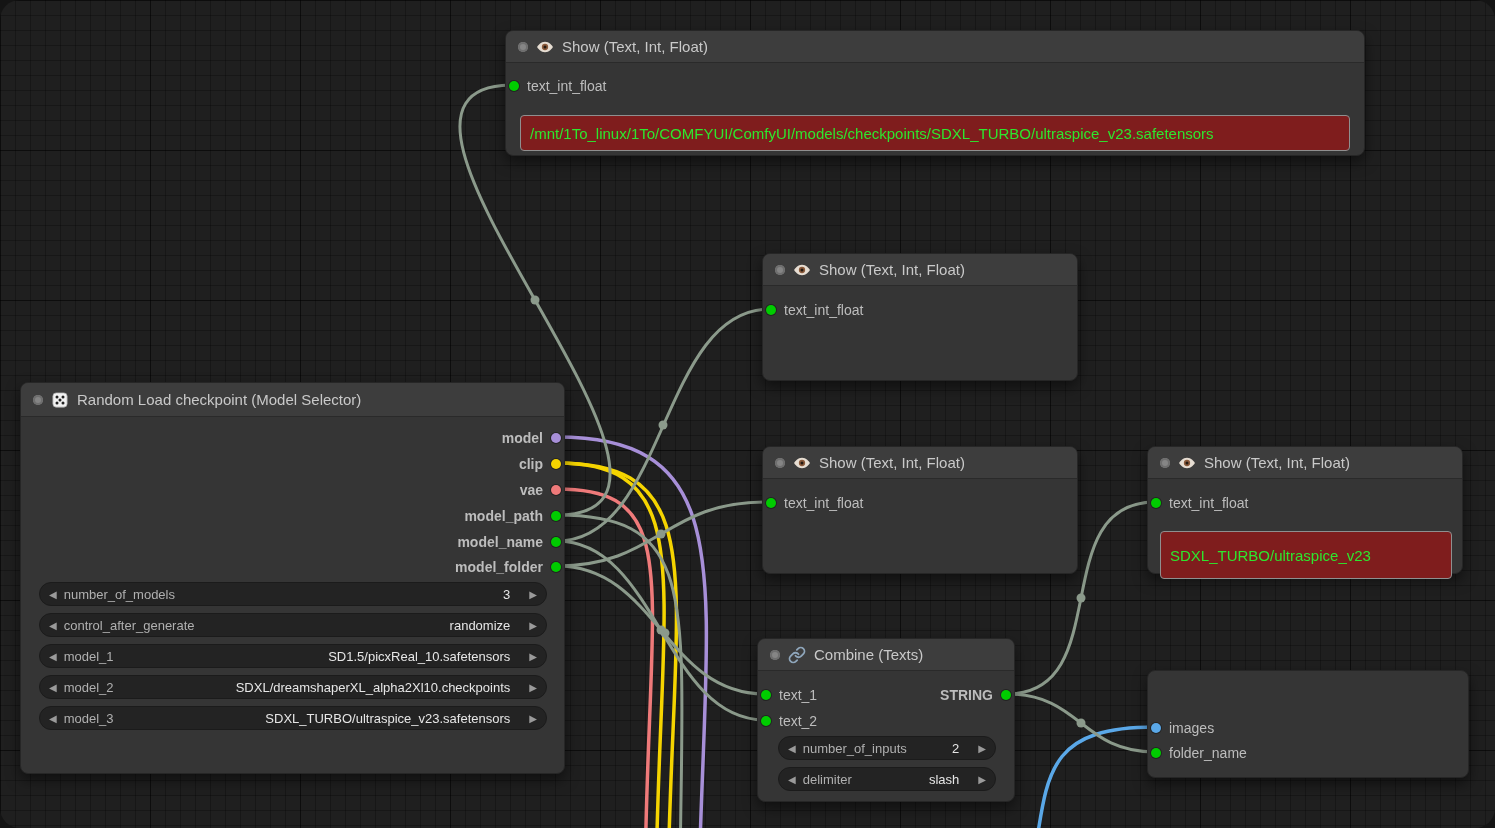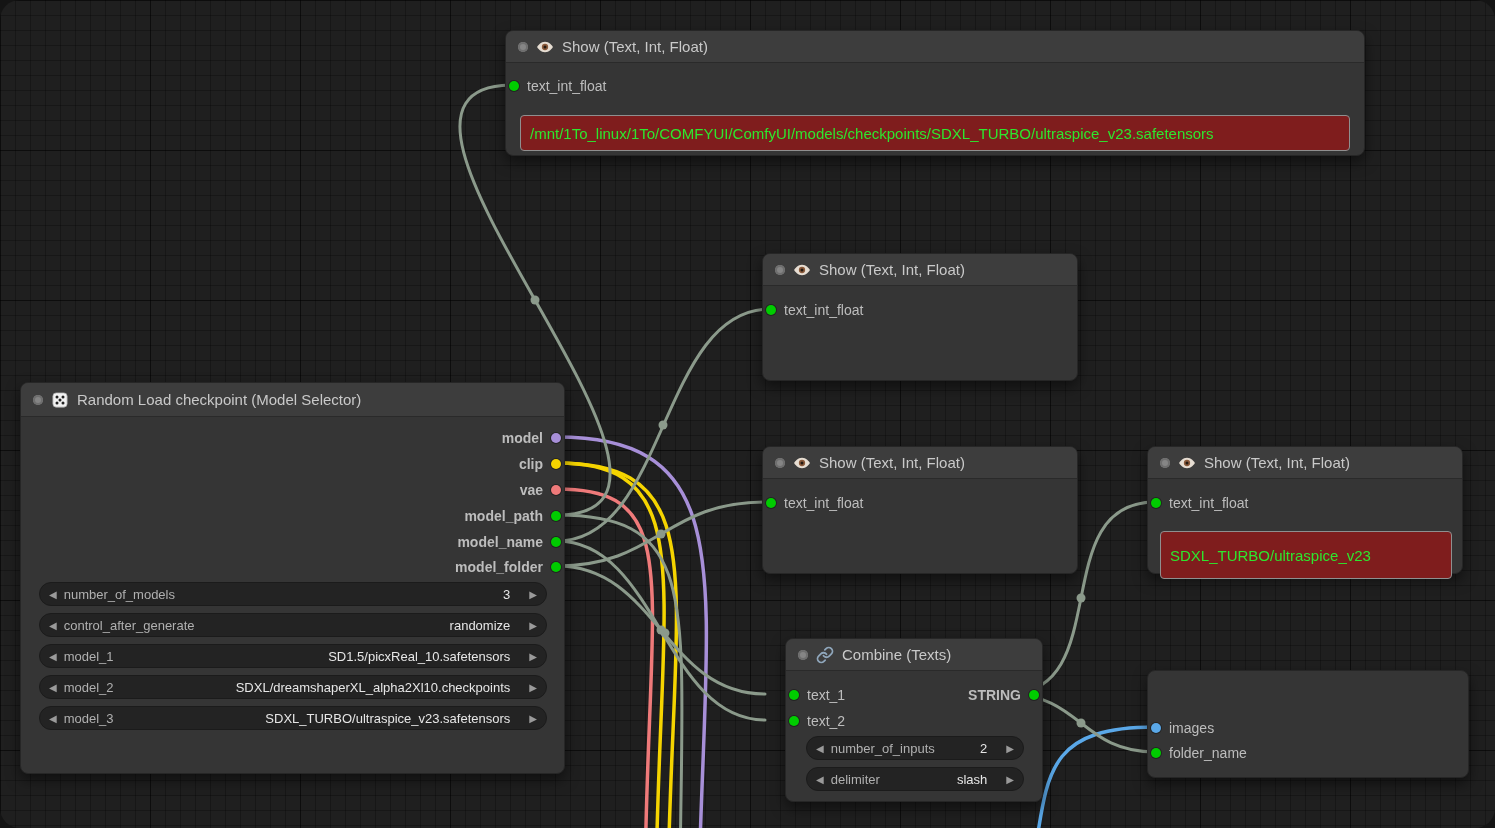--- a/index.html
+++ b/index.html
@@ -225,21 +225,21 @@
     </div>
     <div class="widget" style="left:18px;top:323px;width:508px">
       <span class="arrow">◀</span>
       <span class="wlabel">model_3</span>
       <span class="spacer"></span>
       <span class="wvalue">SDXL_TURBO/ultraspice_v23.safetensors</span>
       <span class="arrow">▶</span>
     </div>
   </div>
 
-  <div class="node" style="left:785px;top:638px;width:258px;height:164px">
+  <div class="node" style="left:757px;top:638px;width:258px;height:164px">
     <div class="node-header h32">
       <span class="collapse-dot"></span>
       <span class="icon">
           <svg viewBox="0 0 24 24" fill="none" stroke="#8fa6bb" stroke-width="2.4" stroke-linecap="round">
             <path d="M10 13a5 5 0 0 0 7.54.54l3-3a5 5 0 0 0-7.07-7.07l-1.72 1.71"></path>
             <path d="M14 11a5 5 0 0 0-7.54-.54l-3 3a5 5 0 0 0 7.07 7.07l1.71-1.71"></path>
           </svg>
         </span>
       <span class="node-title">Combine (Texts)</span>
     </div>

